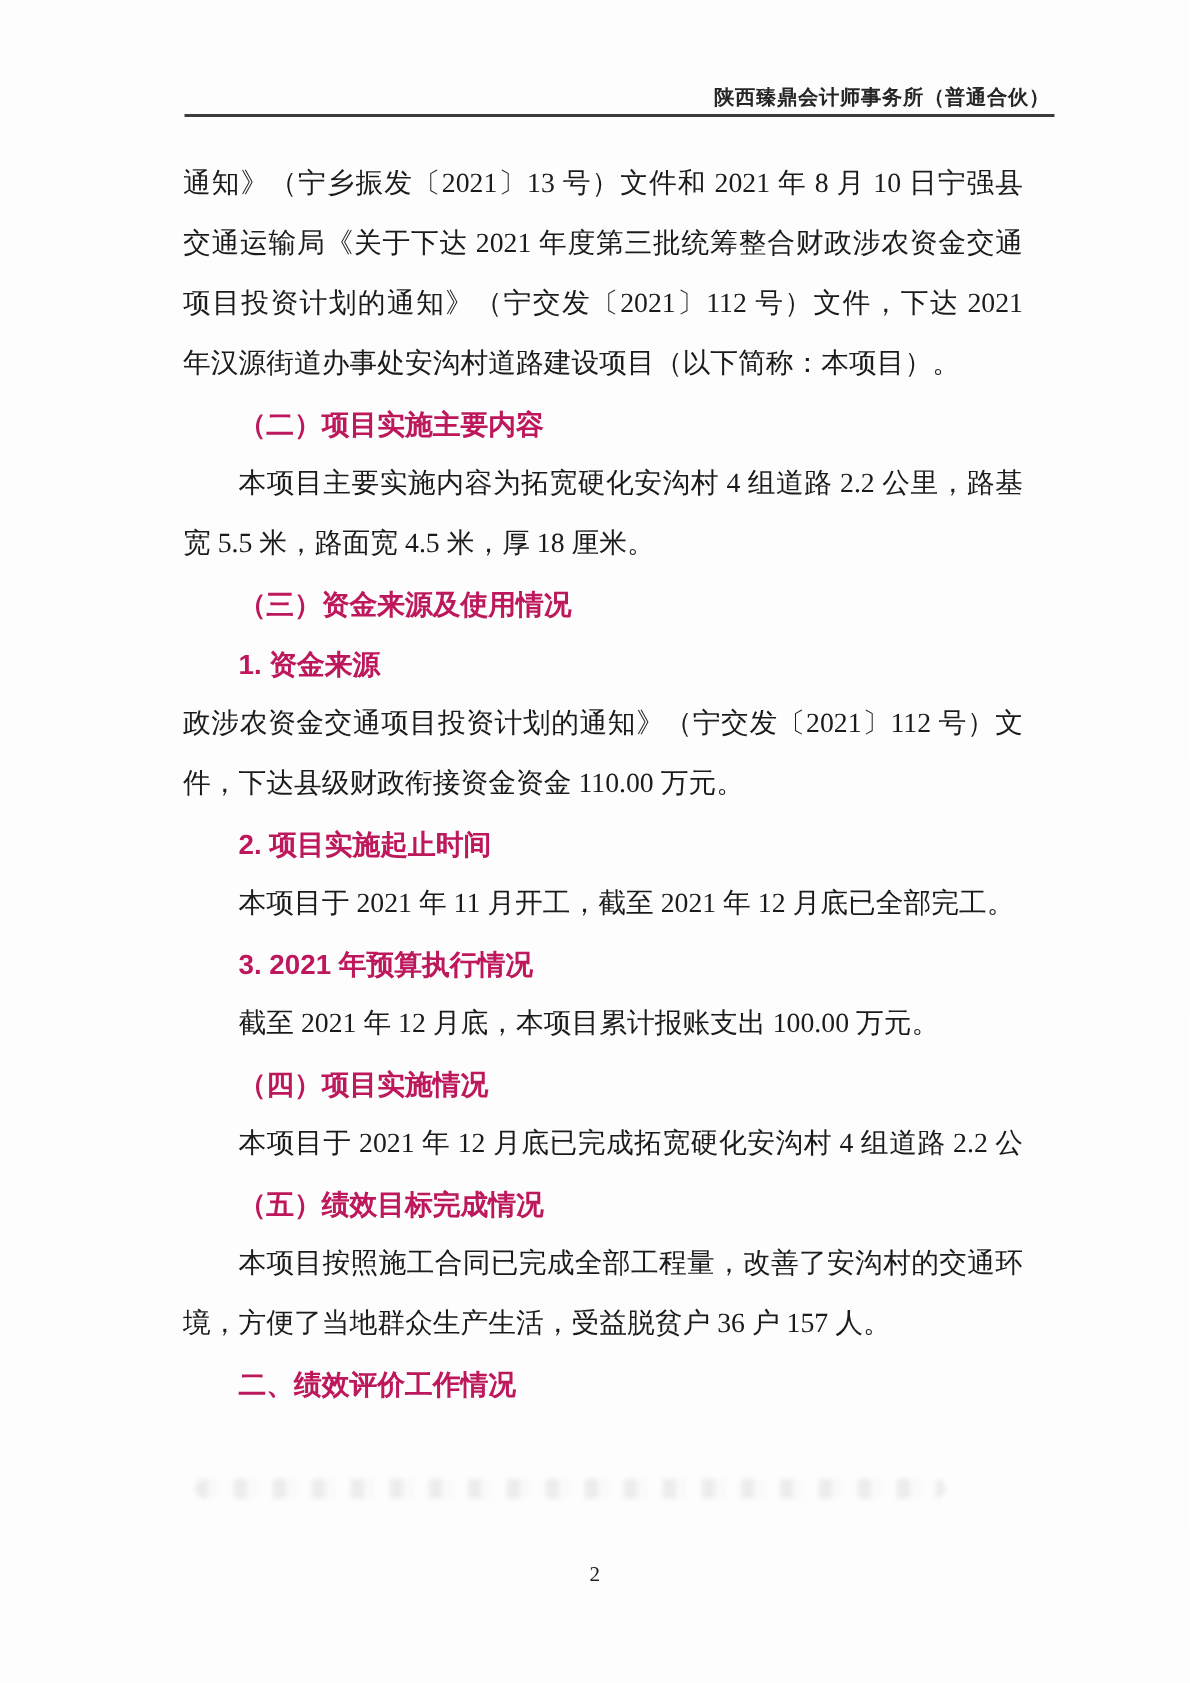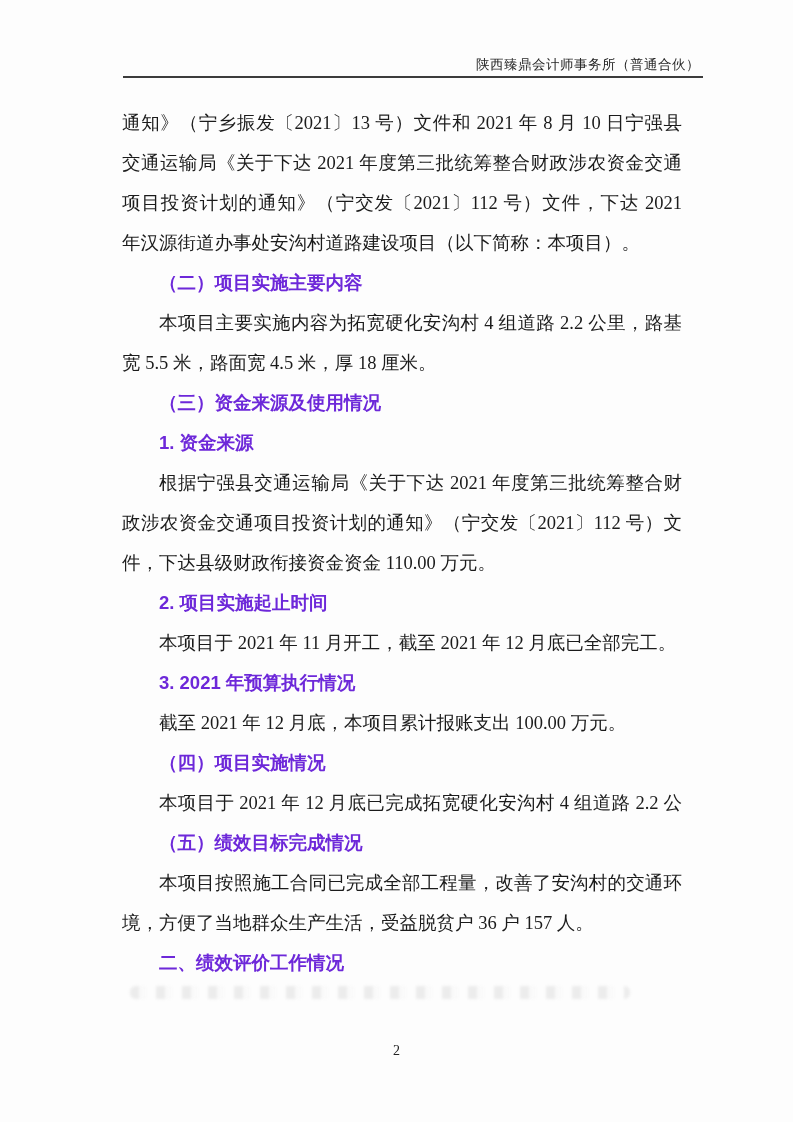--- a/index.html
+++ b/index.html
@@ -15,21 +15,21 @@
     overflow: hidden;
     font-family: "Liberation Serif", "DejaVu Serif", serif;
     color: #1b1b1b;
   }
   
   .header-text {
     position: absolute;
     top: 56px;
     right: 93px;
     font-size: 13.5px;
-    font-weight: 400;
+    font-weight: 700;
     letter-spacing: 0.5px;
     color: #262626;
     font-family: "Liberation Serif", "DejaVu Serif", serif;
     text-align: center;
   }
   .header-rule {
     position: absolute;
     top: 76px;
     left: 123px;
     width: 580px;
@@ -53,21 +53,21 @@
   .lline {                      
     text-align: right;
     text-align-last: left;
   }
   .ind { text-indent: 37px; }   
   .heading {
     font-family: "Liberation Sans", "DejaVu Sans", sans-serif;
     font-weight: 700;
     text-indent: 37px;
     text-align: left;
-    color: #6d28d9;
+    color: #be185d;
   }
   .final-heading { margin-top: 8px; }
   
   .bleed-artifact {
     position: absolute;
     top: 986px;
     left: 130px;
     width: 500px;
     height: 13px;
     background: repeating-linear-gradient(
@@ -105,21 +105,20 @@
     <div class="jline">交通运输局《关于下达 2021 年度第三批统筹整合财政涉农资金交通</div>
     <div class="jline">项目投资计划的通知》（宁交发〔2021〕112 号）文件，下达 2021</div>
     <div class="lline">年汉源街道办事处安沟村道路建设项目（以下简称：本项目）。</div>
 
     <div class="heading">（二）项目实施主要内容</div>
     <div class="jline ind">本项目主要实施内容为拓宽硬化安沟村 4 组道路 2.2 公里，路基</div>
     <div class="lline">宽 5.5 米，路面宽 4.5 米，厚 18 厘米。</div>
 
     <div class="heading">（三）资金来源及使用情况</div>
     <div class="heading">1. 资金来源</div>
-    <div class="jline ind">根据宁强县交通运输局《关于下达 2021 年度第三批统筹整合财</div>
     <div class="jline">政涉农资金交通项目投资计划的通知》（宁交发〔2021〕112 号）文</div>
     <div class="lline">件，下达县级财政衔接资金资金 110.00 万元。</div>
 
     <div class="heading">2. 项目实施起止时间</div>
     <div class="lline ind">本项目于 2021 年 11 月开工，截至 2021 年 12 月底已全部完工。</div>
 
     <div class="heading">3. 2021 年预算执行情况</div>
     <div class="lline ind">截至 2021 年 12 月底，本项目累计报账支出 100.00 万元。</div>
 
     <div class="heading">（四）项目实施情况</div>

